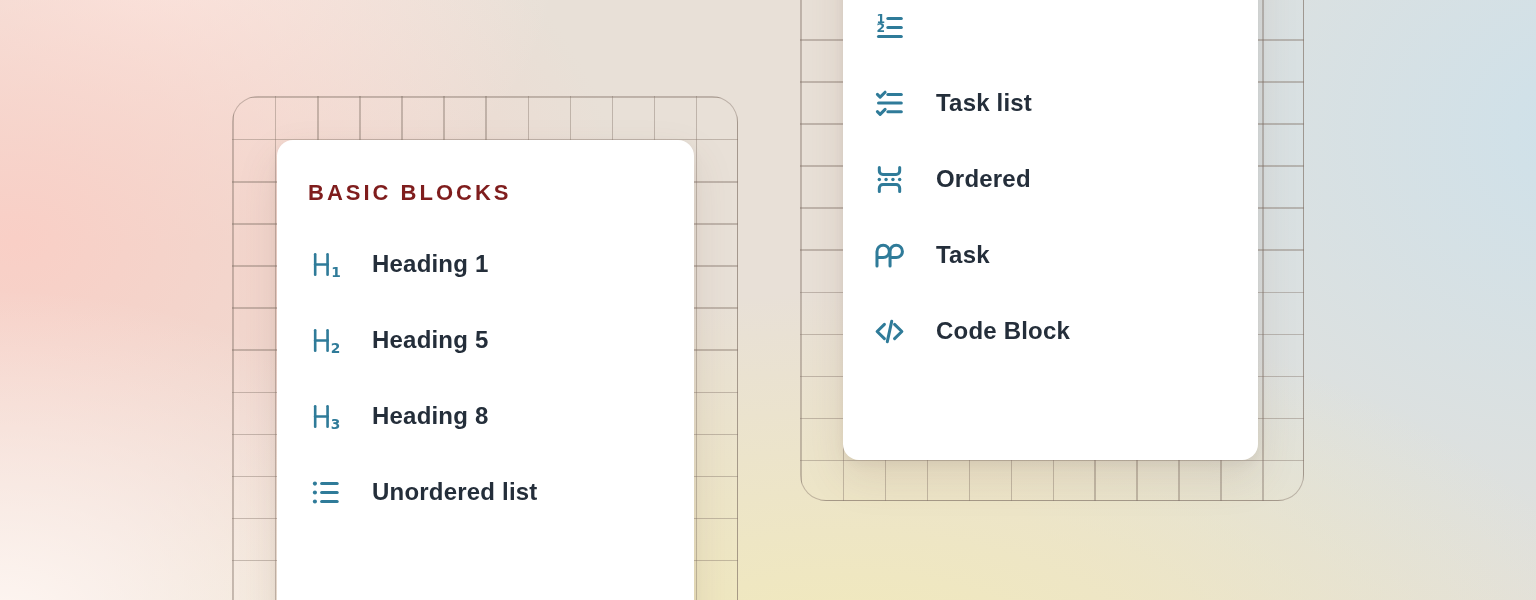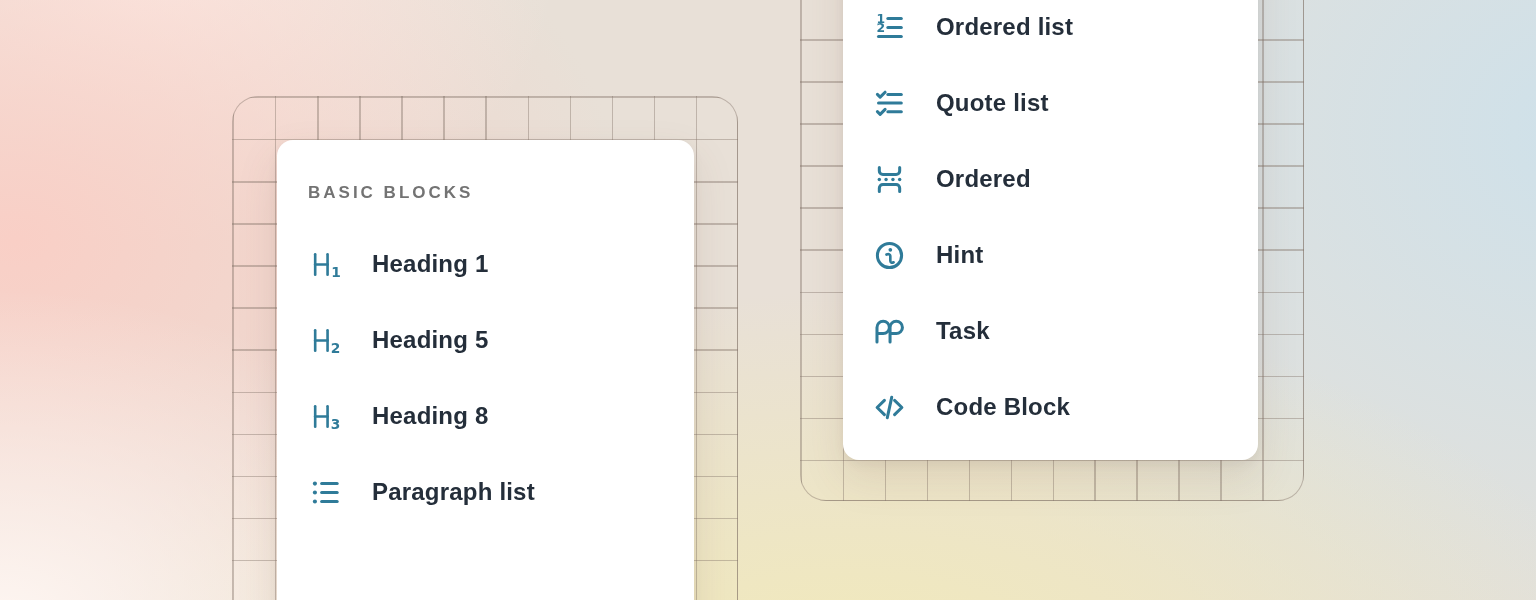--- a/index.html
+++ b/index.html
@@ -30,22 +30,22 @@
   }
   .card{
     position:absolute;
     background:#ffffff;
     border-radius:16px;
     box-shadow:0 18px 42px rgba(115,78,60,0.13), 0 4px 12px rgba(0,0,0,0.05);
   }
   .card-left{ left:277px; top:140px; width:417px; height:500px; padding:42px 31px 0 31px; }
   .card-right{ left:843px; top:-84px; width:415px; height:544px; padding:73px 29px 0 29px; }
   .menu-header{
-    font-size:17px; font-weight:700; letter-spacing:3px;
-    color:#737373; height:22px; line-height:22px;
+    font-size:22px; font-weight:700; letter-spacing:3px;
+    color:#7f1d1d; height:22px; line-height:22px;
   }
   .card-left .menu-items{ margin-top:22px; }
   .menu-item{
     height:76px; display:flex; align-items:center; cursor:pointer;
   }
   .icon-box{
     width:34px; height:34px; display:flex; align-items:center; justify-content:center;
     flex:0 0 34px;
   }
   .icon-box svg{ width:33px; height:33px; display:block; }
@@ -121,87 +121,76 @@
               <circle cx="4.3" cy="12" r="1.5"></circle>
               <circle cx="4.3" cy="18.5" r="1.5"></circle>
           </g>
           <g class="ic">
             <path d="M9.2,5.5 H20.5"></path>
               <path d="M9.2,12 H20.5"></path>
               <path d="M9.2,18.5 H20.5"></path>
           </g>
         </svg>
       </span>
-      <span class="menu-label">Paragraph list</span>
+      <span class="menu-label">Unordered list</span>
     </div>
 
   </div>
 </div>
 
 <div class="card card-right">
   <div class="menu-items">
 
     <div class="menu-item">
       <span class="icon-box">
         <svg viewBox="0 0 24 24">
           <text class="ic-digit" x="2.6" y="8.6" font-size="9">1</text>
           <text class="ic-digit" x="2.6" y="15.4" font-size="9">2</text>
           <g class="ic">
             <path d="M10.8,5.5 H20.6"></path>
               <path d="M10.8,12 H20.6"></path>
               <path d="M4,18.5 H20.6"></path>
           </g>
         </svg>
       </span>
-      <span class="menu-label">Ordered list</span>
     </div>
 
     <div class="menu-item">
       <span class="icon-box">
         <svg viewBox="0 0 24 24">
             <g class="ic">
           <path d="M3.2,5.4 l2,2 L8.8,3.8"></path>
           <path d="M3.2,17.9 l2,2 L8.8,16.3"></path>
           <path d="M10.8,5.5 H20.6"></path>
               <path d="M4,11.7 H20.6"></path>
               <path d="M10.8,18 H20.6"></path>
         </g>
           </svg>
       </span>
-      <span class="menu-label">Quote list</span>
+      <span class="menu-label">Task list</span>
     </div>
 
     <div class="menu-item">
       <span class="icon-box">
         <svg viewBox="0 0 24 24">
           <g class="ic">
             <path d="M4.6,3.2 v2.6 a2.6,2.6 0 0 0 2.6,2.6 h9.6 a2.6,2.6 0 0 0 2.6,-2.6 v-2.6"></path>
             <path d="M4.6,20.8 v-2.6 a2.6,2.6 0 0 1 2.6,-2.6 h9.6 a2.6,2.6 0 0 1 2.6,2.6 v2.6"></path>
           </g>
           <g class="ic-fill">
             <circle cx="4.6" cy="12" r="1.25"></circle>
               <circle cx="9.5" cy="12" r="1.25"></circle>
             <circle cx="14.5" cy="12" r="1.25"></circle>
               <circle cx="19.4" cy="12" r="1.25"></circle>
           </g>
         </svg>
       </span>
       <span class="menu-label">Ordered</span>
     </div>
 
-    <div class="menu-item">
-      <span class="icon-box">
-        <svg viewBox="0 0 24 24">
-          <circle class="ic" cx="12" cy="12" r="8.8"></circle>
-          <circle class="ic-fill" cx="12.6" cy="7.9" r="1.35"></circle>
-          <path class="ic ic-thin" d="M9.8,11.3 c1.7,-0.7 2.8,-0.1 2.8,1.3 l0,3.3 c0,1.3 0.9,1.7 2.4,1"></path>
-        </svg>
-      </span>
-      <span class="menu-label">Hint</span>
-    </div>
 
     <div class="menu-item">
       <span class="icon-box">
         <svg viewBox="0 0 24 24">
             <g class="ic" stroke-width="2">
           <path d="M2.9,19.6 V9 A4.5,4.5 0 0 1 7.4,4.5 A4.5,4.5 0 0 1 11.9,9 A4.5,4.5 0 0 1 7.4,13.5 H2.9"></path>
           <path d="M12.4,19.6 V9 A4.5,4.5 0 0 1 16.9,4.5 A4.5,4.5 0 0 1 21.4,9 A4.5,4.5 0 0 1 16.9,13.5 H12.4"></path>
         </g>
           </svg>
       </span>

